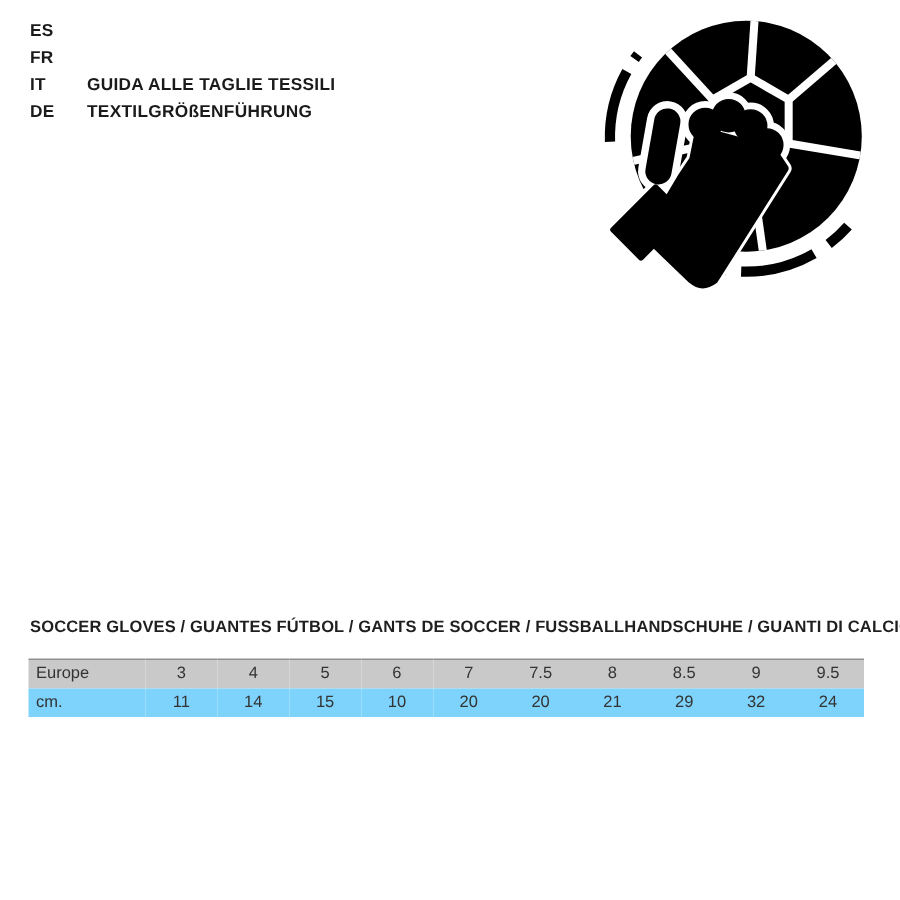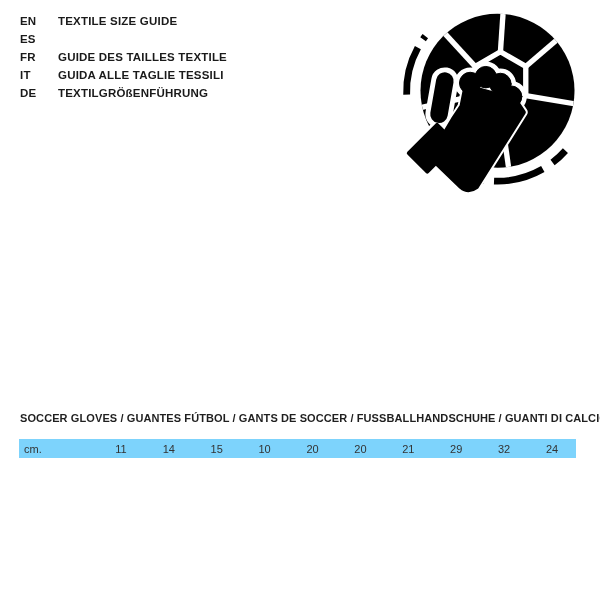--- a/index.html
+++ b/index.html
@@ -81,29 +81,24 @@
   }
   .size-table tr.value-row td { background: #7dd3fc; }
 </style>
 </head>
 <body>
 
 <div class="canvas">
 
   <div class="langs">
     <div class="lang-row">
-      <span class="lang-code">EN</span>
-      <span class="lang-label">TEXTILE SIZE GUIDE</span>
-    </div>
-    <div class="lang-row">
       <span class="lang-code">ES</span>
     </div>
     <div class="lang-row">
       <span class="lang-code">FR</span>
-      <span class="lang-label">GUIDE DES TAILLES TEXTILE</span>
     </div>
     <div class="lang-row">
       <span class="lang-code">IT</span>
       <span class="lang-label">GUIDA ALLE TAGLIE TESSILI</span>
     </div>
     <div class="lang-row">
       <span class="lang-code">DE</span>
       <span class="lang-label">TEXTILGRÖßENFÜHRUNG</span>
     </div>
   </div>
@@ -147,20 +142,33 @@
       <circle cx="114" cy="94" r="11"></circle>
       <path d="M64,104 L68,84 L118,98 L126,110 L78,186 Q70,192 63,186 L38,162 Q33,155 37,148 L56,116 Z" stroke-width="6"></path>
       <polygon points="9,152 38,123 57,142 28,171" stroke-width="4"></polygon>
     </g>
   </svg>
 
   <div class="table-title">SOCCER GLOVES / GUANTES FÚTBOL / GANTS DE SOCCER / FUSSBALLHANDSCHUHE / GUANTI DI CALCIO</div>
 
   <table class="size-table">
     <tbody>
+      <tr class="header-row">
+        <td class="row-label">Europe</td>
+        <td>3</td>
+        <td>4</td>
+        <td>5</td>
+        <td>6</td>
+        <td>7</td>
+        <td>7.5</td>
+        <td>8</td>
+        <td>8.5</td>
+        <td>9</td>
+        <td>9.5</td>
+      </tr>
       <tr class="value-row">
         <td class="row-label">cm.</td>
         <td>11</td>
         <td>14</td>
         <td>15</td>
         <td>10</td>
         <td>20</td>
         <td>20</td>
         <td>21</td>
         <td>29</td>

